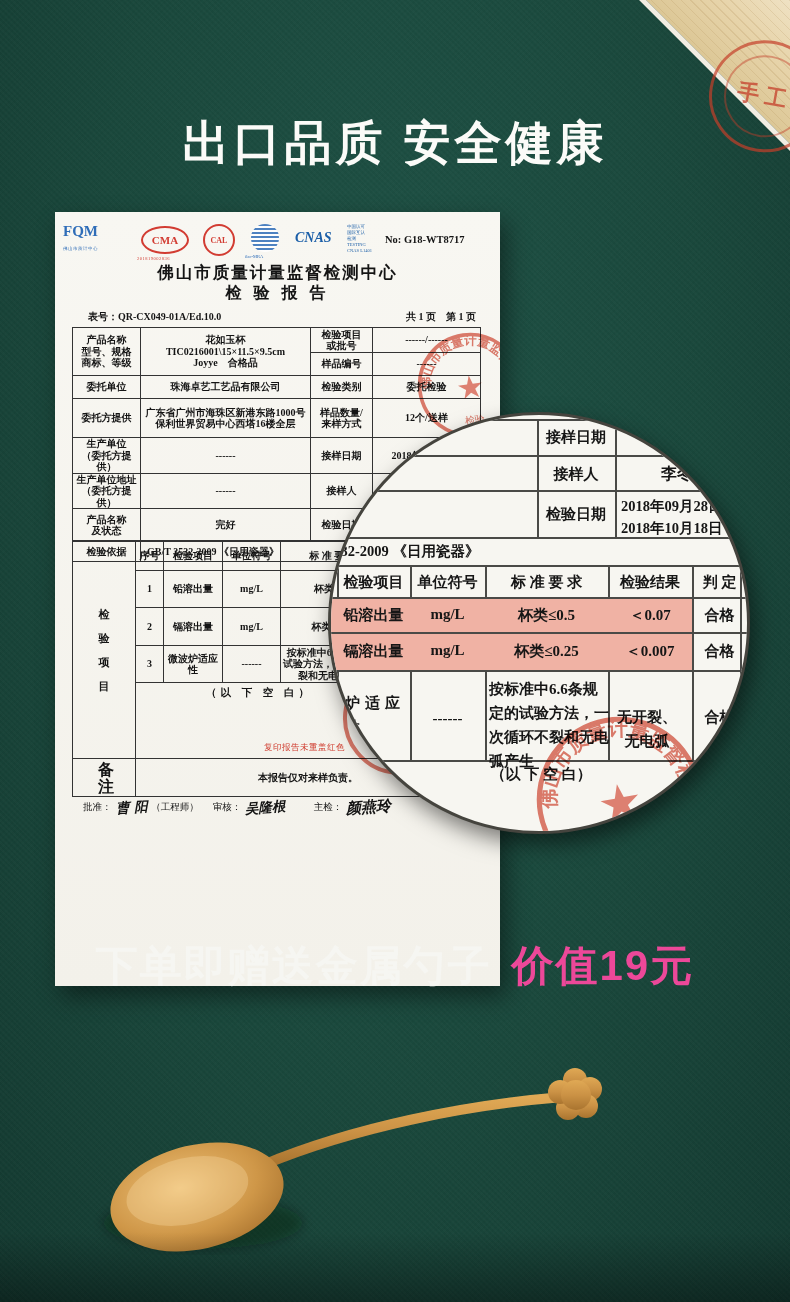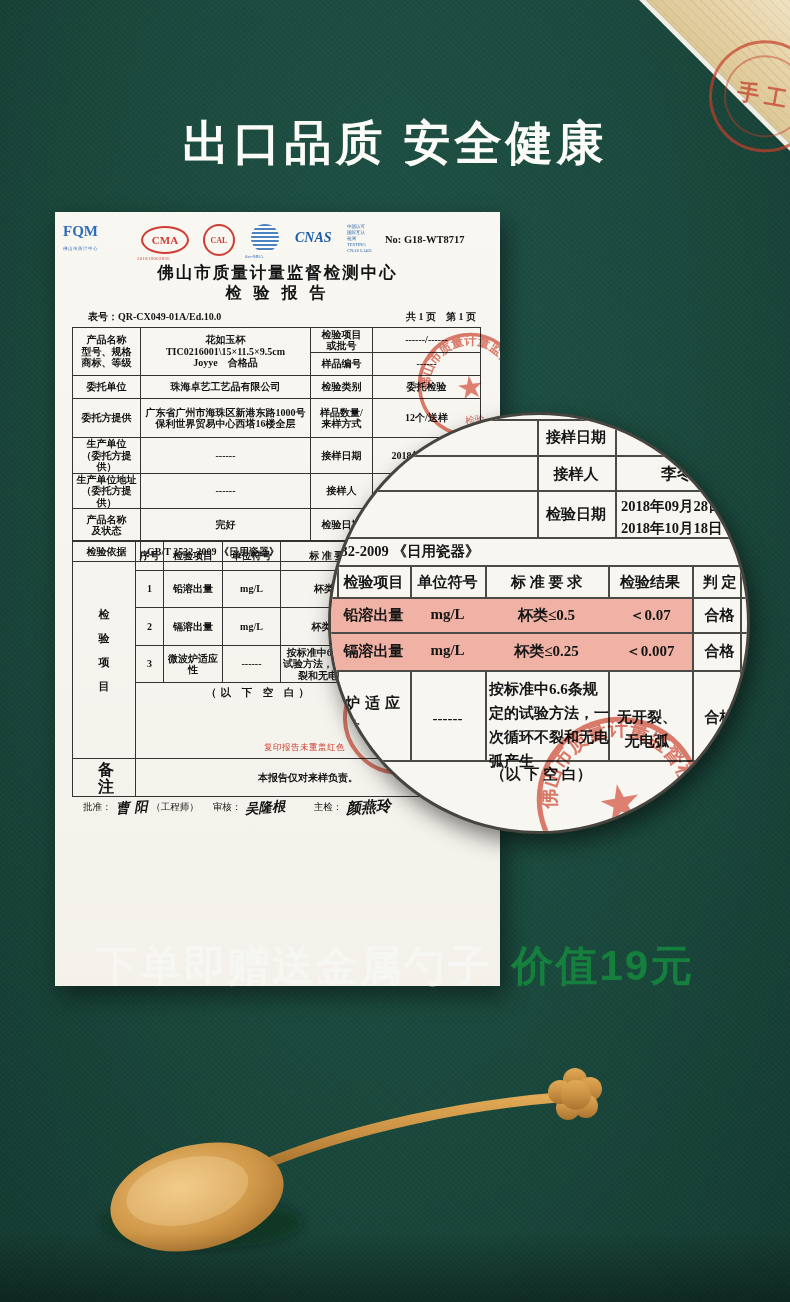--- a/index.html
+++ b/index.html
@@ -11,21 +11,21 @@
        background-image:repeating-linear-gradient(45deg, rgba(255,255,255,0.015) 0 2px, transparent 2px 4px),
                         repeating-linear-gradient(-45deg, rgba(0,0,0,0.03) 0 2px, transparent 2px 4px);}
   .vignette{pointer-events:none;position:absolute;left:0;right:0;bottom:0;height:70px;
        background:linear-gradient(to bottom, rgba(0,0,0,0) 0%, rgba(0,0,0,0.35) 100%);}
 
   
   .main-title{left:0;right:0;top:112px;text-align:center;color:#fbfbf8;
       font-size:47px;font-weight:bold;letter-spacing:4px;}
   .promo{left:0;right:0;top:938px;text-align:center;font-size:42px;font-weight:bold;letter-spacing:2px;}
   .promo .w{color:#f6f6f2;}
-  .promo .o{color:#15803d;margin-left:6px;}
+  .promo .o{color:#ec4899;margin-left:6px;}
 
   
   .wood{left:700px;top:-130px;width:340px;height:130px;transform:rotate(45deg);transform-origin:0 0;
       background:repeating-linear-gradient(to bottom, rgba(160,120,60,0.16) 0 1px, transparent 1px 7px),
                  linear-gradient(to bottom,#f4ead2,#e7d4aa 60%,#dcc796);
       border-bottom:5px solid #f2ede2;}
   .wood-back{left:770px;top:-140px;width:320px;height:120px;transform:rotate(45deg);transform-origin:0 0;background:#f3efe4;}
   .wood-stamp{left:150px;top:58px;width:106px;height:106px;border:3px solid rgba(196,62,42,0.7);
       border-radius:50%;transform:rotate(-35deg);color:rgba(196,62,42,0.75);
       display:flex;align-items:center;justify-content:center;

